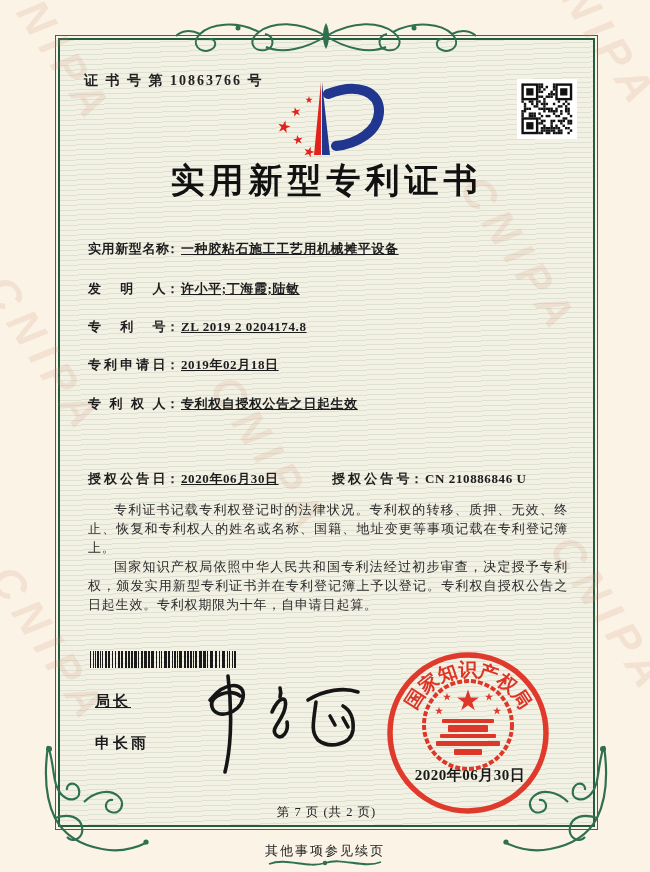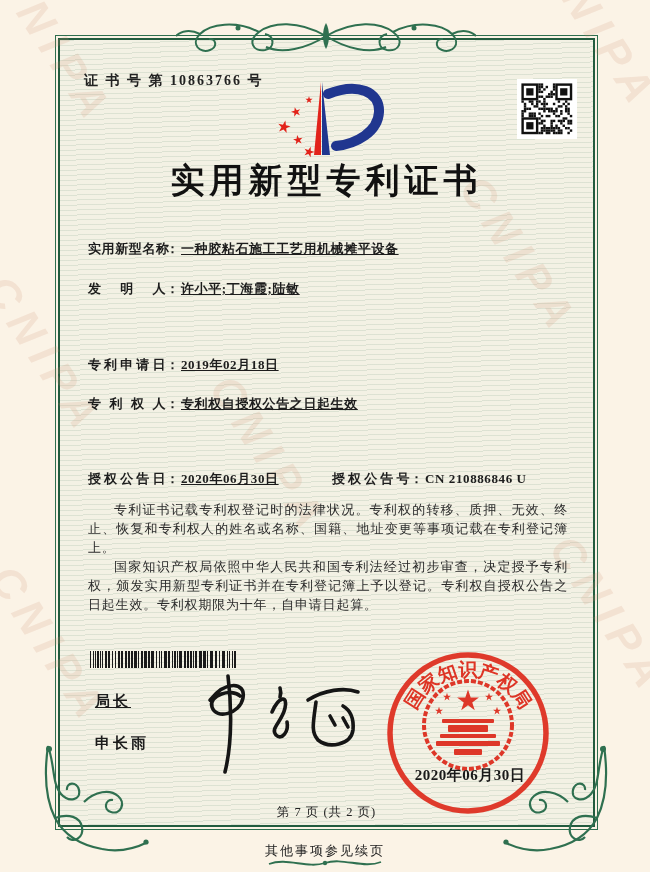--- a/index.html
+++ b/index.html
@@ -287,20 +287,23 @@
     </div>
 
     <div class="title">实用新型专利证书</div>
 
     <div class="row" style="top:240px;">
       <span class="lbl">实用新型名称</span><span class="colon">：</span><span class="val">一种胶粘石施工工艺用机械摊平设备</span>
     </div>
     <div class="row" style="top:280px;">
       <span class="lbl">发明人</span><span class="colon">：</span><span class="val">许小平;丁海霞;陆敏</span>
     </div>
+    <div class="row" style="top:318px;">
+      <span class="lbl">专利号</span><span class="colon">：</span><span class="val">ZL 2019 2 0204174.8</span>
+    </div>
     <div class="row" style="top:356px;">
       <span class="lbl">专利申请日</span><span class="colon">：</span><span class="val">2019年02月18日</span>
     </div>
     <div class="row" style="top:395px;">
       <span class="lbl">专利权人</span><span class="colon">：</span><span class="val">专利权自授权公告之日起生效</span>
     </div>
     <div class="row" style="top:470px; width:480px;">
       <span class="lbl">授权公告日</span><span class="colon">：</span><span class="val">2020年06月30日</span>
       <span class="grant2">
         <span class="lbl">授权公告号</span><span class="colon">：</span><span class="val">CN 210886846 U</span>

